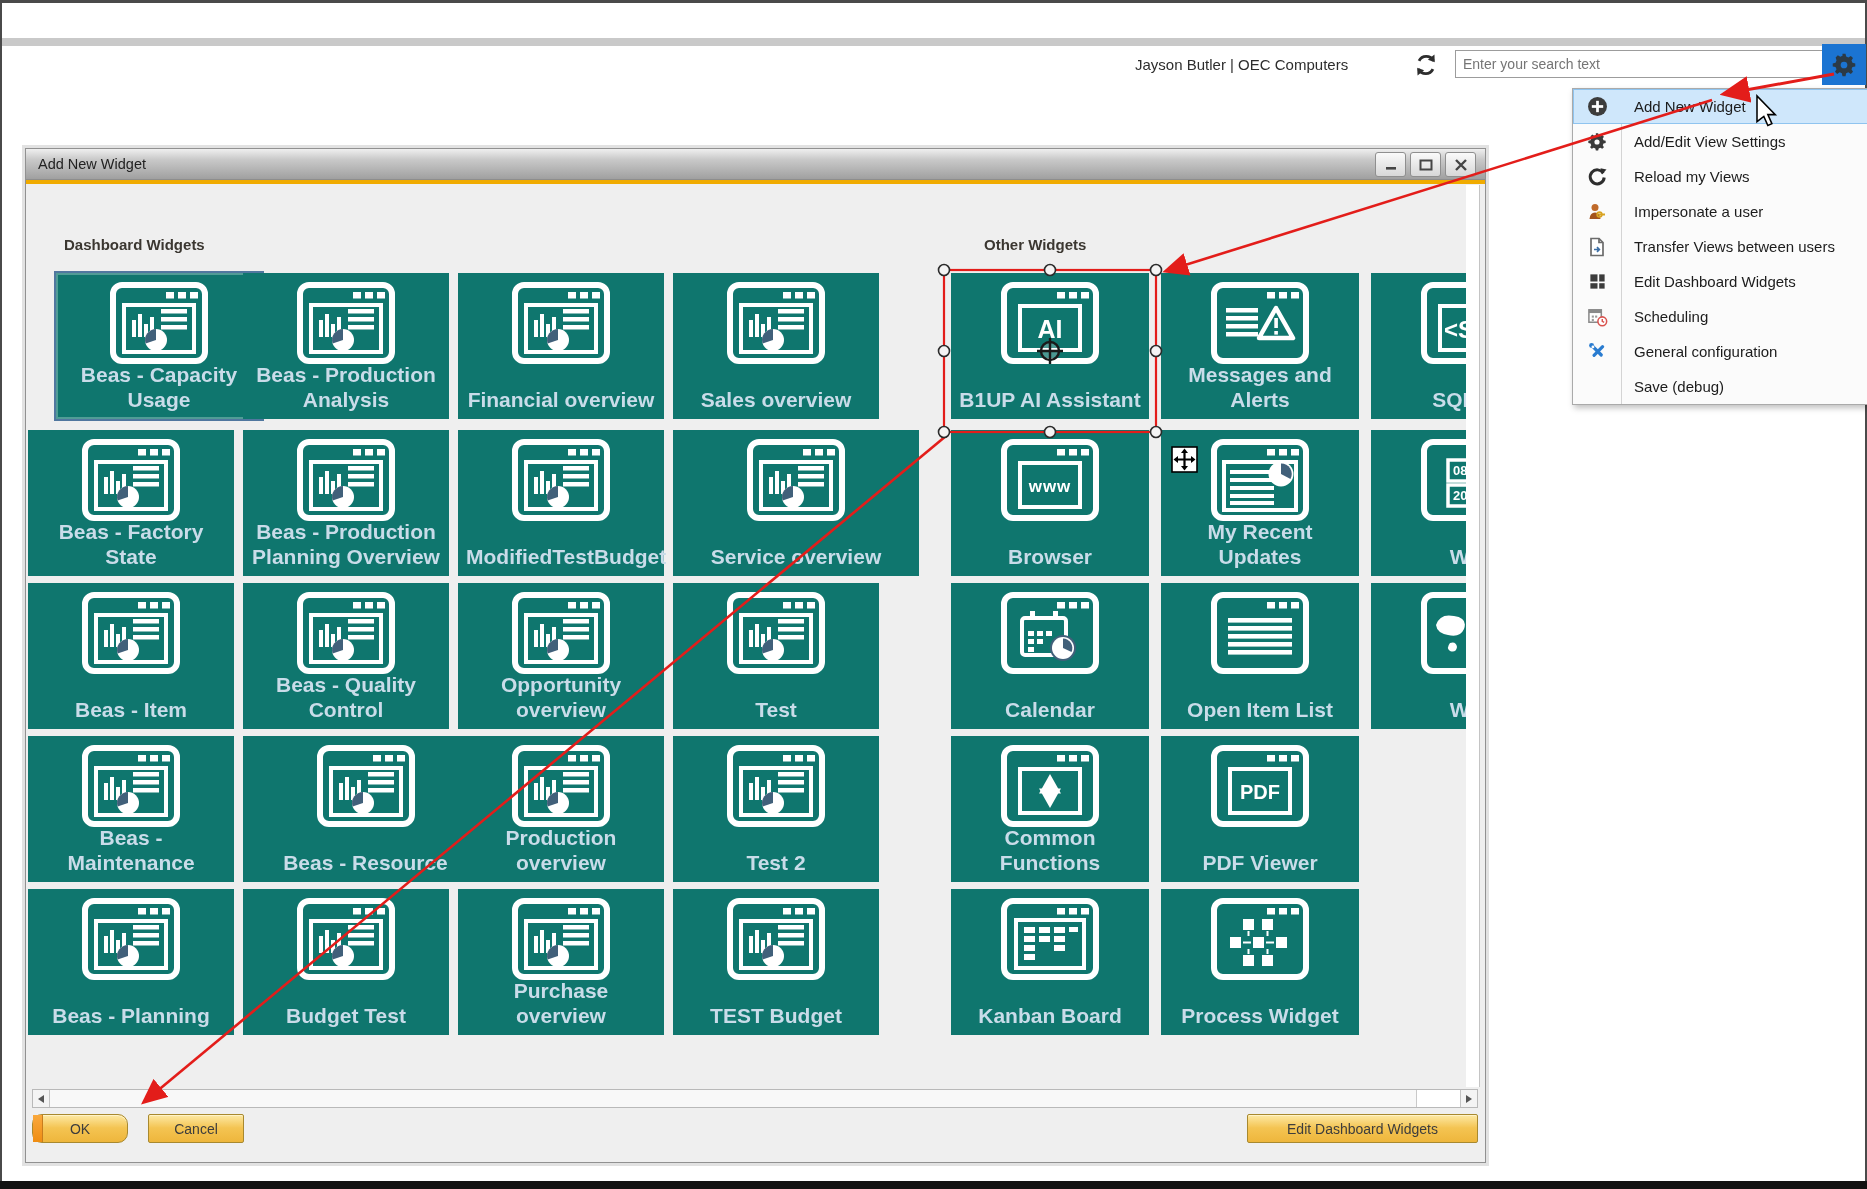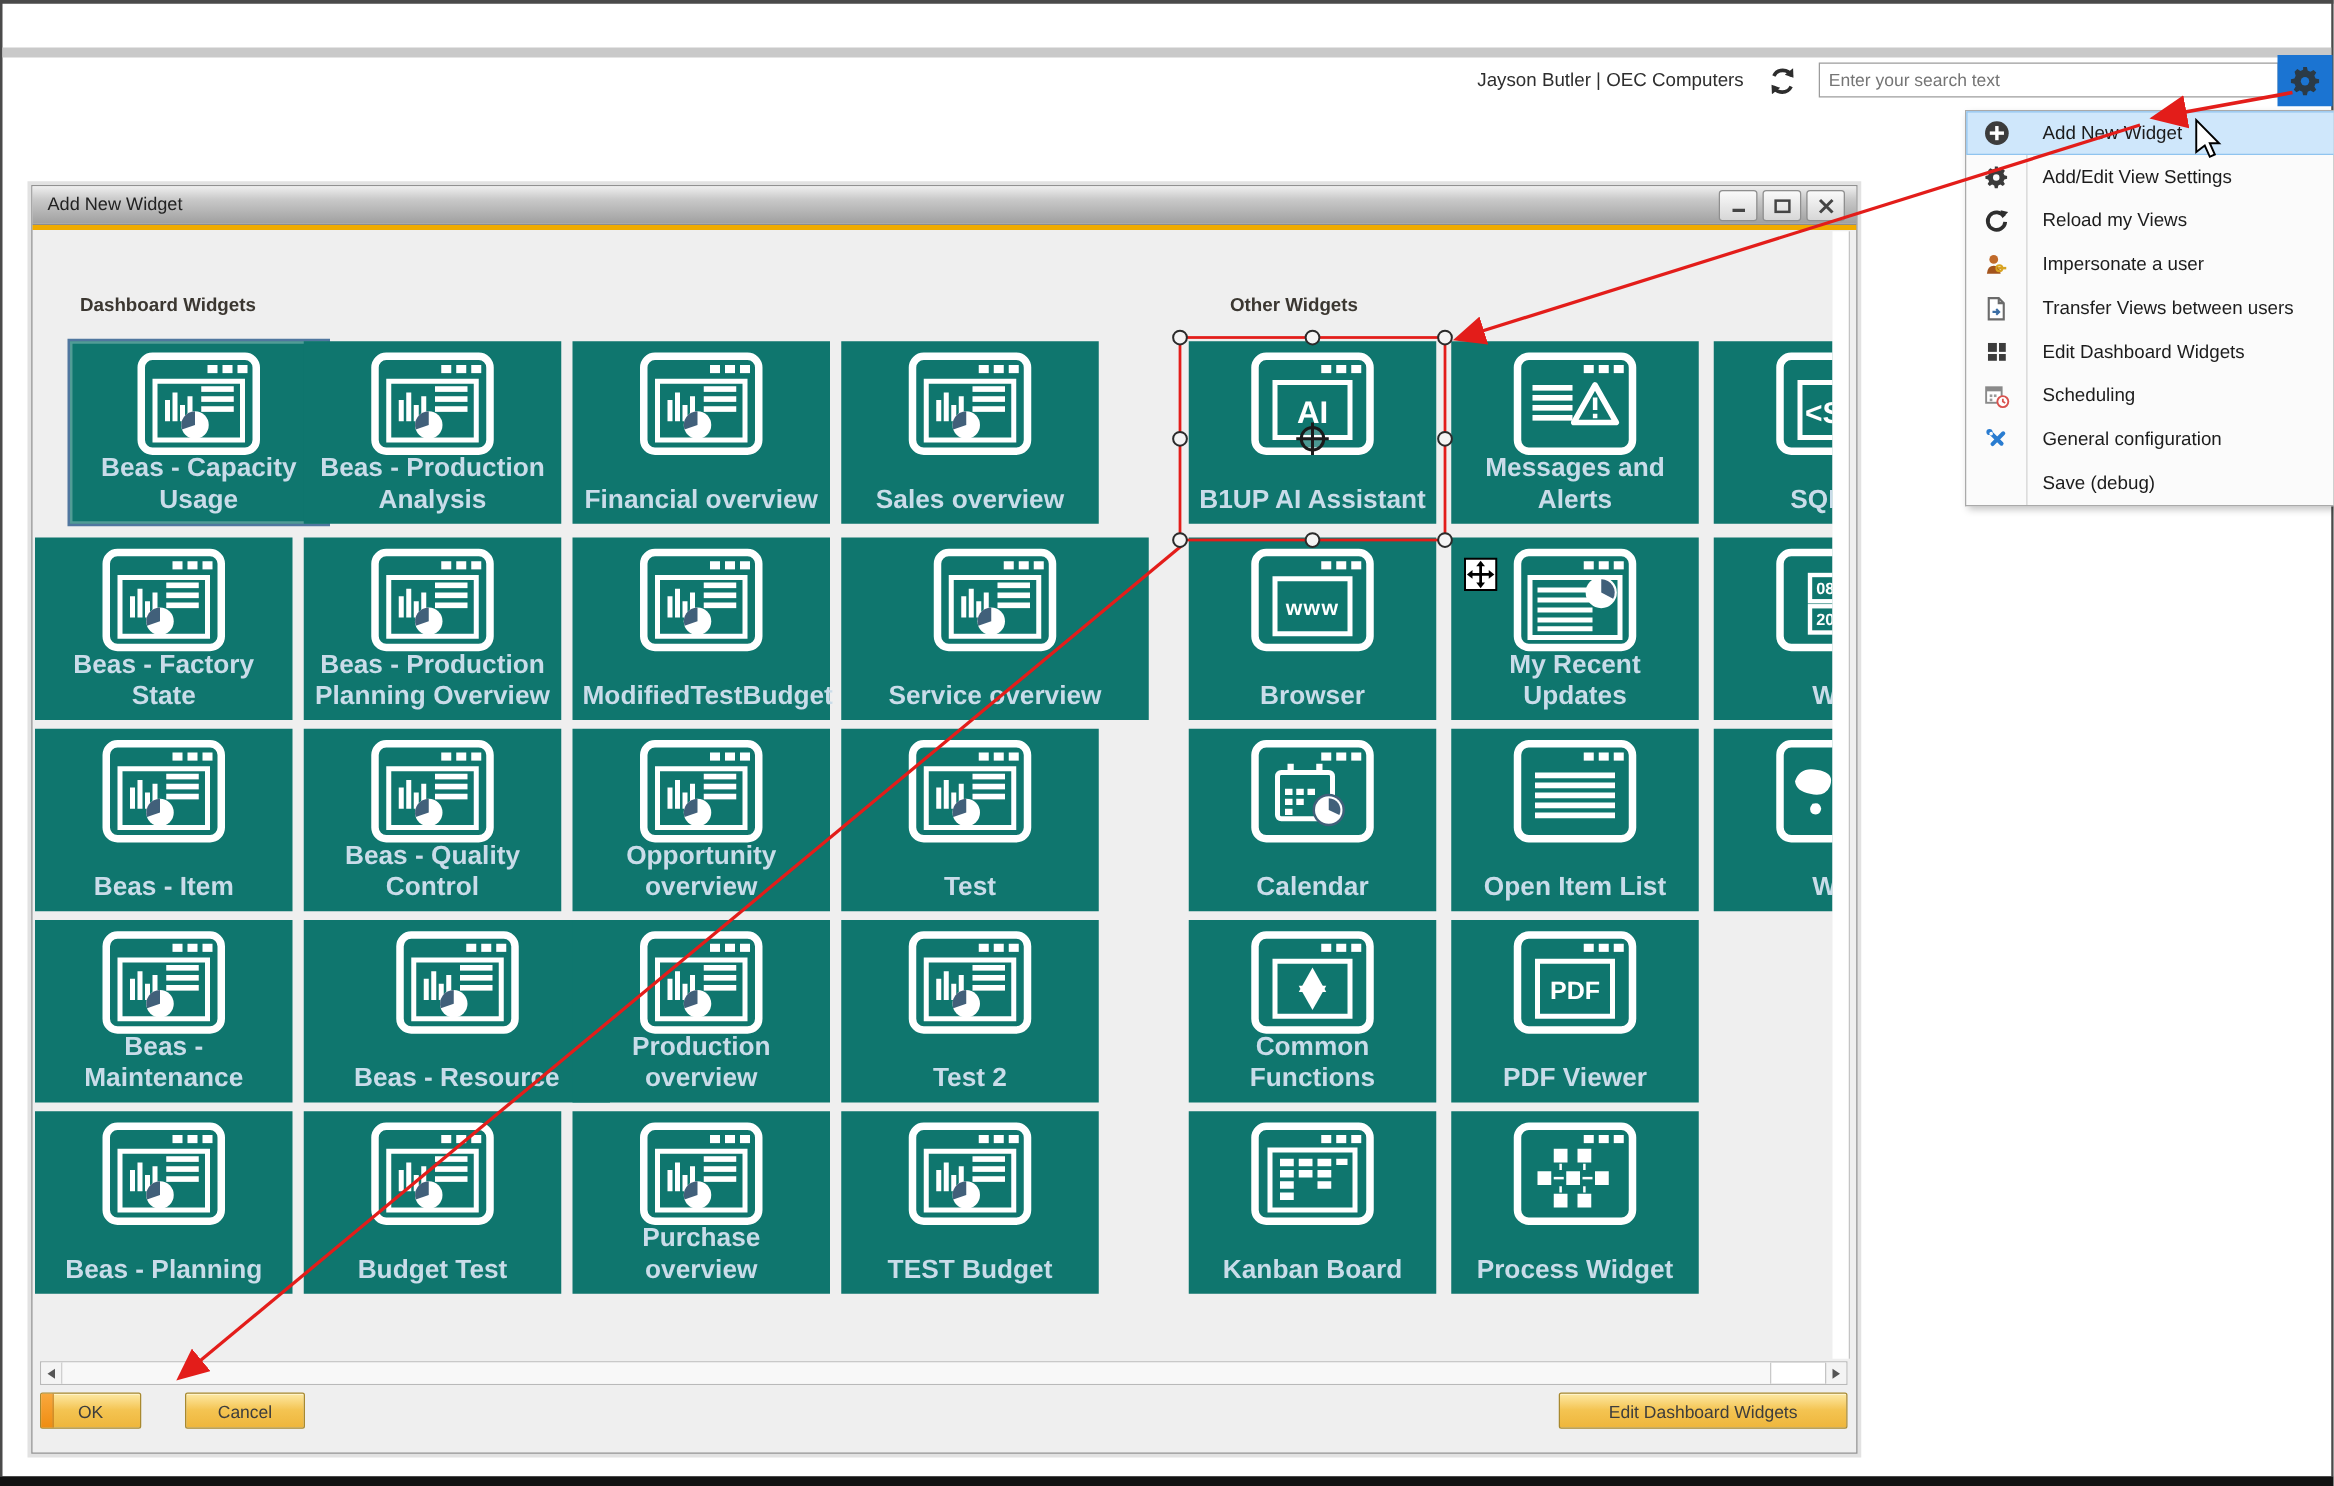--- a/index.html
+++ b/index.html
@@ -7,21 +7,21 @@
           font-family:"Liberation Sans",sans-serif;-webkit-font-smoothing:antialiased;}
   .abs{position:absolute;}
   
   .frame-top{left:0;top:0;width:1867px;height:3px;background:#4a4a4a;}
   .frame-left{left:0;top:0;width:2px;height:1181px;background:#4a4a4a;}
   .frame-right{left:1865px;top:0;width:2px;height:1181px;background:#4a4a4a;}
   .frame-bottom{left:0;top:1181px;width:1867px;height:8px;background:#121212;}
   .gray-band{left:2px;top:38px;width:1863px;height:8px;background:#c9c9c9;}
 
   
-  .user-label{left:1135px;top:56px;width:260px;text-align:right;font-size:15px;color:#2e2e2e;}
+  .user-label{left:1135px;top:56px;width:260px;font-size:15px;color:#2e2e2e;}
   .refresh-btn{left:1410px;top:50px;width:32px;height:30px;display:flex;align-items:center;justify-content:center;cursor:pointer;}
   .search-input{left:1455px;top:50px;width:352px;height:20px;border:1px solid #9c9c9c;font-size:14px;
                 padding:3px 7px;color:#333;font-family:"Liberation Sans",sans-serif;outline:none;}
   .gear-btn{left:1822px;top:44px;width:44px;height:41px;background:#1b74d2;display:flex;align-items:center;justify-content:center;cursor:pointer;}
 
   
   .menu{left:1572px;top:88px;width:295px;background:#fbfbfb;border:1px solid #aaa;border-right:none;
         box-shadow:2px 3px 6px rgba(0,0,0,.25);z-index:40;}
   .menu-sep{position:absolute;left:48px;top:0;bottom:0;width:1px;background:#d4d4d4;}
   .menu-item{position:relative;height:35px;display:flex;align-items:center;cursor:pointer;}
@@ -55,21 +55,21 @@
   .sb-btn{position:absolute;top:0;width:16px;height:17px;background:#f4f4f4;border-right:1px solid #c4c4c4;display:flex;align-items:center;justify-content:center;cursor:pointer;}
   .sb-btn.right{right:0;border-right:none;border-left:1px solid #c4c4c4;}
   .tri-l{width:0;height:0;border-style:solid;border-width:4px 6px 4px 0;border-color:transparent #555 transparent transparent;}
   .tri-r{width:0;height:0;border-style:solid;border-width:4px 0 4px 6px;border-color:transparent transparent transparent #555;}
   .sb-thumb{position:absolute;left:17px;top:0;width:1366px;height:17px;background:#f8f8f8;border-right:1px solid #c9c9c9;cursor:pointer;}
 
   .gold-btn{position:absolute;top:965px;height:29px;border:1px solid #a8892f;border-radius:2px;
             background:linear-gradient(#fde9a4,#f4c452 48%,#eeb63c);color:#3d3d3d;font-size:14px;
             display:flex;align-items:center;justify-content:center;cursor:pointer;
             box-shadow:inset 0 1px 0 #fff3c8;font-family:"Liberation Sans",sans-serif;}
-  .ok-btn{left:6px;width:81px;}
+  .ok-btn{left:6px;width:96px;border-radius:10px;}
   .ok-btn::before{content:"";position:absolute;left:0;top:0;bottom:0;width:9px;
                   background:linear-gradient(#f9a83d,#ef8d12);border-right:1px solid #c87d1d;}
   .cancel-btn{left:122px;width:96px;}
   .edit-btn{left:1221px;width:231px;}
 
   .overlay{left:0;top:0;width:1867px;height:1189px;z-index:50;pointer-events:none;}
 </style>
 </head>
 <body>
 

